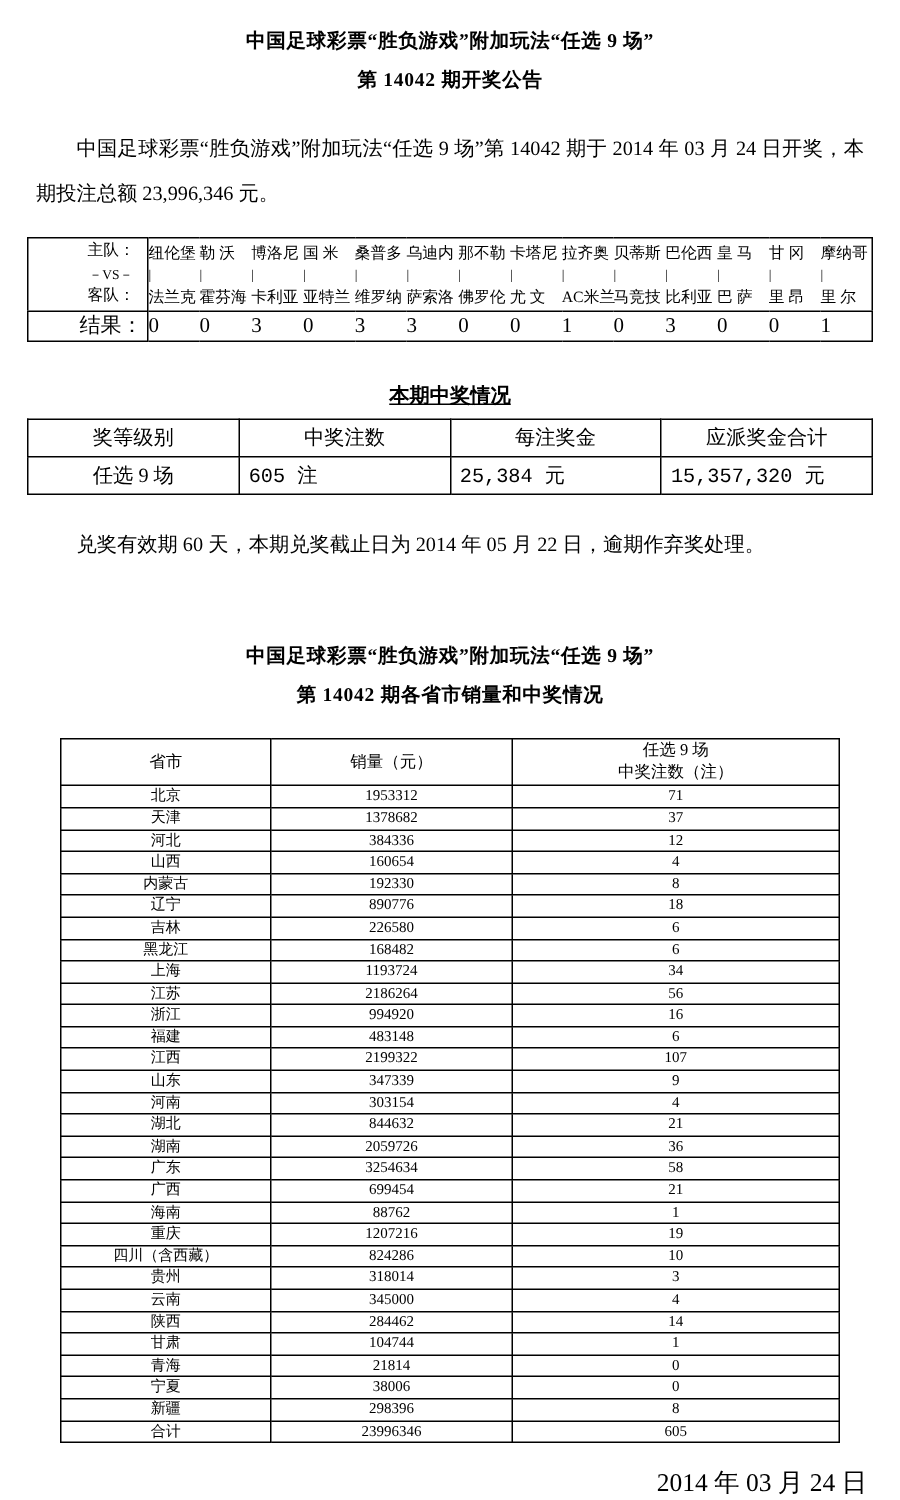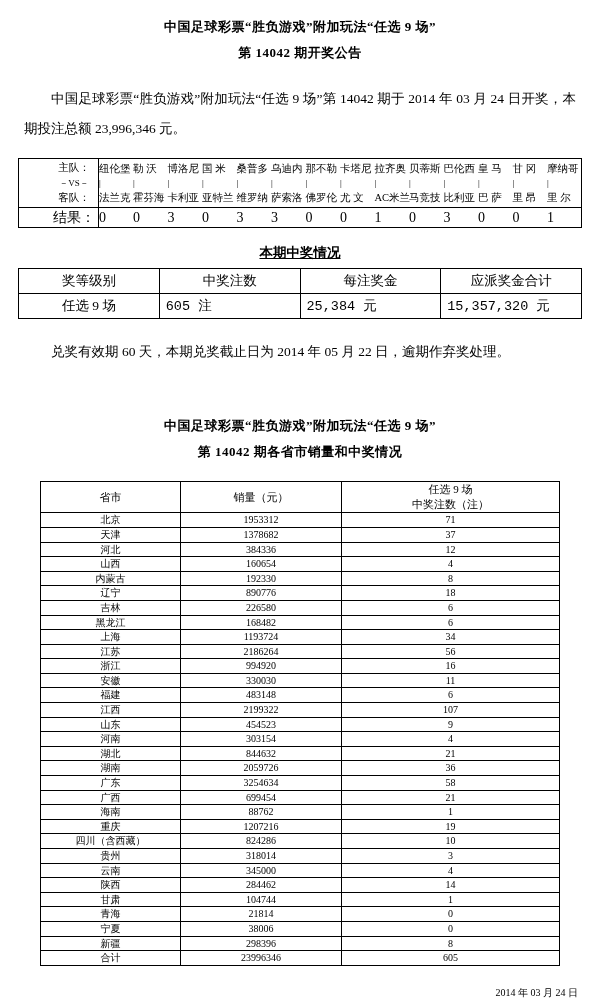--- a/index.html
+++ b/index.html
@@ -77,21 +77,21 @@
     font-size: 14px;
     border-top: 1px solid #000;
   }
   .match-table tr.row-result td.rowlabel {
     border-top: 1px solid #000;
   }
   .subtitle {
     text-align: center;
     font-size: 13.5px;
     font-weight: bold;
-    margin-top: 16px;
+    margin-top: 27px;
     text-decoration: underline;
   }
   
   .prize-table {
     width: 100%;
     border-collapse: collapse;
     margin-top: 6px;
     table-layout: fixed;
   }
   .prize-table th, .prize-table td {
@@ -138,21 +138,21 @@
     height: 30px;
     line-height: 15px;
   }
   .prov-table col.c1 { width: 27%; }
   .prov-table col.c2 { width: 31%; }
   .prov-table col.c3 { width: 42%; }
   .footer-date {
     position: absolute;
     right: 22px;
     bottom: 14px;
-    font-size: 10px;
+    font-size: 17px;
   }
 </style>
 </head>
 <body>
 
 <div class="page">
 
   <div class="title-block">
     <div class="title-line">中国足球彩票“胜负游戏”附加玩法“任选 9 场”</div>
     <div class="title-line">第 14042 期开奖公告</div>
@@ -328,37 +328,32 @@
             <td>江苏</td>
             <td>2186264</td>
             <td>56</td>
           </tr>
         <tr>
             <td>浙江</td>
             <td>994920</td>
             <td>16</td>
           </tr>
         <tr>
-            <td>安徽</td>
-            <td>330030</td>
-            <td>11</td>
-          </tr>
-        <tr>
             <td>福建</td>
             <td>483148</td>
             <td>6</td>
           </tr>
         <tr>
             <td>江西</td>
             <td>2199322</td>
             <td>107</td>
           </tr>
         <tr>
             <td>山东</td>
-            <td>454523</td>
+            <td>347339</td>
             <td>9</td>
           </tr>
         <tr>
             <td>河南</td>
             <td>303154</td>
             <td>4</td>
           </tr>
         <tr>
             <td>湖北</td>
             <td>844632</td>

